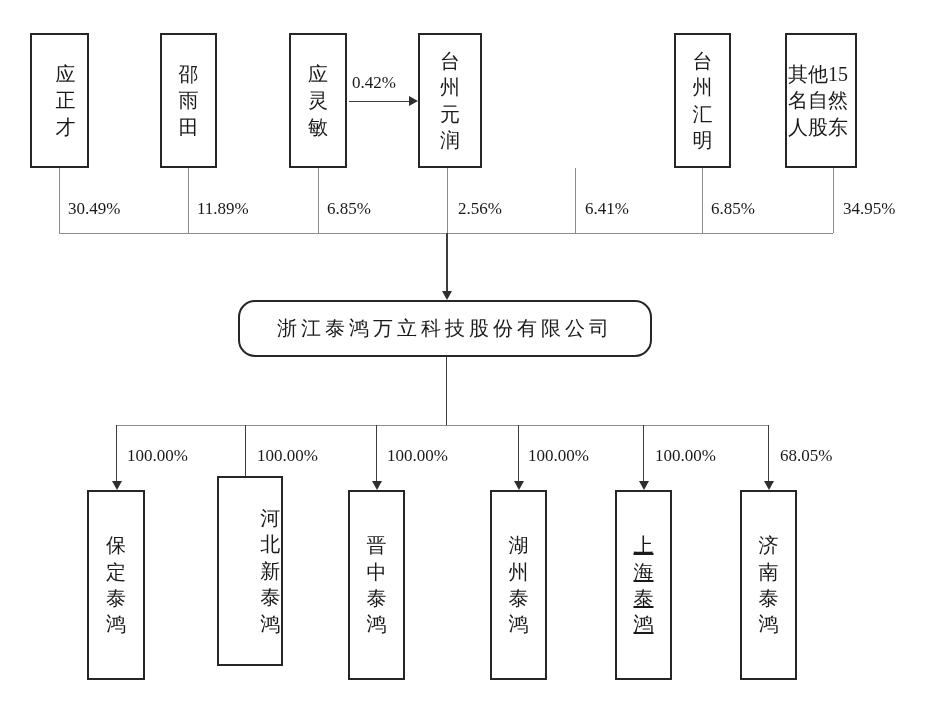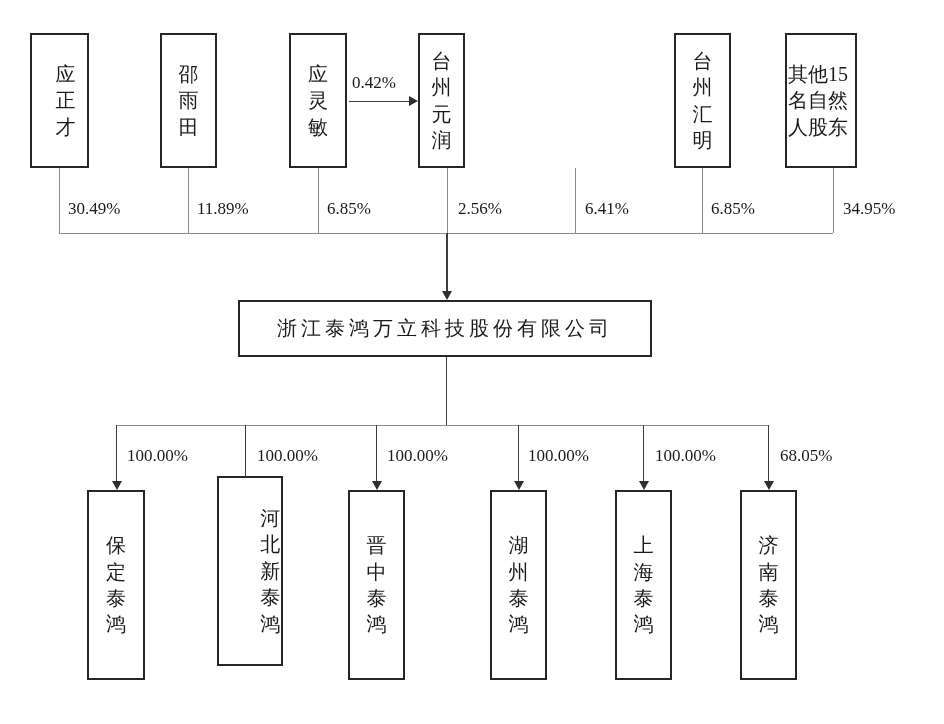--- a/index.html
+++ b/index.html
@@ -77,21 +77,21 @@
 
   <div class="box" style="left:30px;  top:33px; width:59px; height:135px;padding-left:12px;">
     <span class="vtext">应正才</span>
   </div>
   <div class="box" style="left:289px; top:33px; width:58px; height:135px;">
     <span class="vtext">应灵敏</span>
   </div>
   <div class="box" style="left:160px; top:33px; width:57px; height:135px;">
     <span class="vtext">邵雨田</span>
   </div>
-  <div class="box" style="left:418px; top:33px; width:47px; height:135px;">
+  <div class="box" style="left:418px; top:33px; width:64px; height:135px;">
     <span class="vtext">台州元润</span>
   </div>
   <div class="box" style="left:674px; top:33px; width:57px; height:135px;">
     <span class="vtext">台州汇明</span>
   </div>
   <div class="box" style="left:785px; top:33px; width:72px; height:135px;">
     <span class="wrap3">其他15名自然人股东</span>
   </div>
 
   <div class="pct" style="left:352px; top:74px;">0.42%</div>
@@ -112,21 +112,21 @@
   <div class="pct" style="left:458px; top:200px;">2.56%</div>
   <div class="pct" style="left:585px; top:200px;">6.41%</div>
   <div class="pct" style="left:711px; top:200px;">6.85%</div>
   <div class="pct" style="left:843px; top:200px;">34.95%</div>
 
   <div class="hline" style="left:59px; top:233px; width:774px;"></div>
 
   <div class="vline dark wide" style="left:446px; top:233px; height:59px;"></div>
   <div class="arrow-down" style="left:442px; top:291px;"></div>
 
-  <div class="box" style="left:238px; top:300px; width:414px; height:57px;">
+  <div class="box" style="left:238px; top:300px; width:414px; height:57px;border-radius:17px;">
     <span class="mainlabel">浙江泰鸿万立科技股份有限公司</span>
   </div>
 
   <div class="vline dark" style="left:446px; top:357px; height:68px;"></div>
 
   <div class="hline" style="left:116px; top:425px; width:652px;"></div>
 
   <div class="vline dark" style="left:116px; top:425px; height:57px;"></div>
   <div class="vline dark" style="left:245px; top:425px; height:57px;"></div>
   <div class="vline dark" style="left:376px; top:425px; height:57px;"></div>
@@ -153,20 +153,20 @@
   </div>
   <div class="box" style="left:217px; top:476px; width:66px; height:190px;justify-content:flex-end;">
     <span class="vtext">河北新泰鸿</span>
   </div>
   <div class="box" style="left:348px; top:490px; width:57px; height:190px;">
     <span class="vtext">晋中泰鸿</span>
   </div>
   <div class="box" style="left:490px; top:490px; width:57px; height:190px;">
     <span class="vtext">湖州泰鸿</span>
   </div>
-  <div class="box" style="left:615px; top:490px; width:57px; height:190px;">
+  <div class="box" style="left:615px; top:490px; width:57px; height:190px;text-decoration:underline;">
     <span class="vtext">上海泰鸿</span>
   </div>
   <div class="box" style="left:740px; top:490px; width:57px; height:190px;">
     <span class="vtext">济南泰鸿</span>
   </div>
 
 </div>
 
 </body></html>

